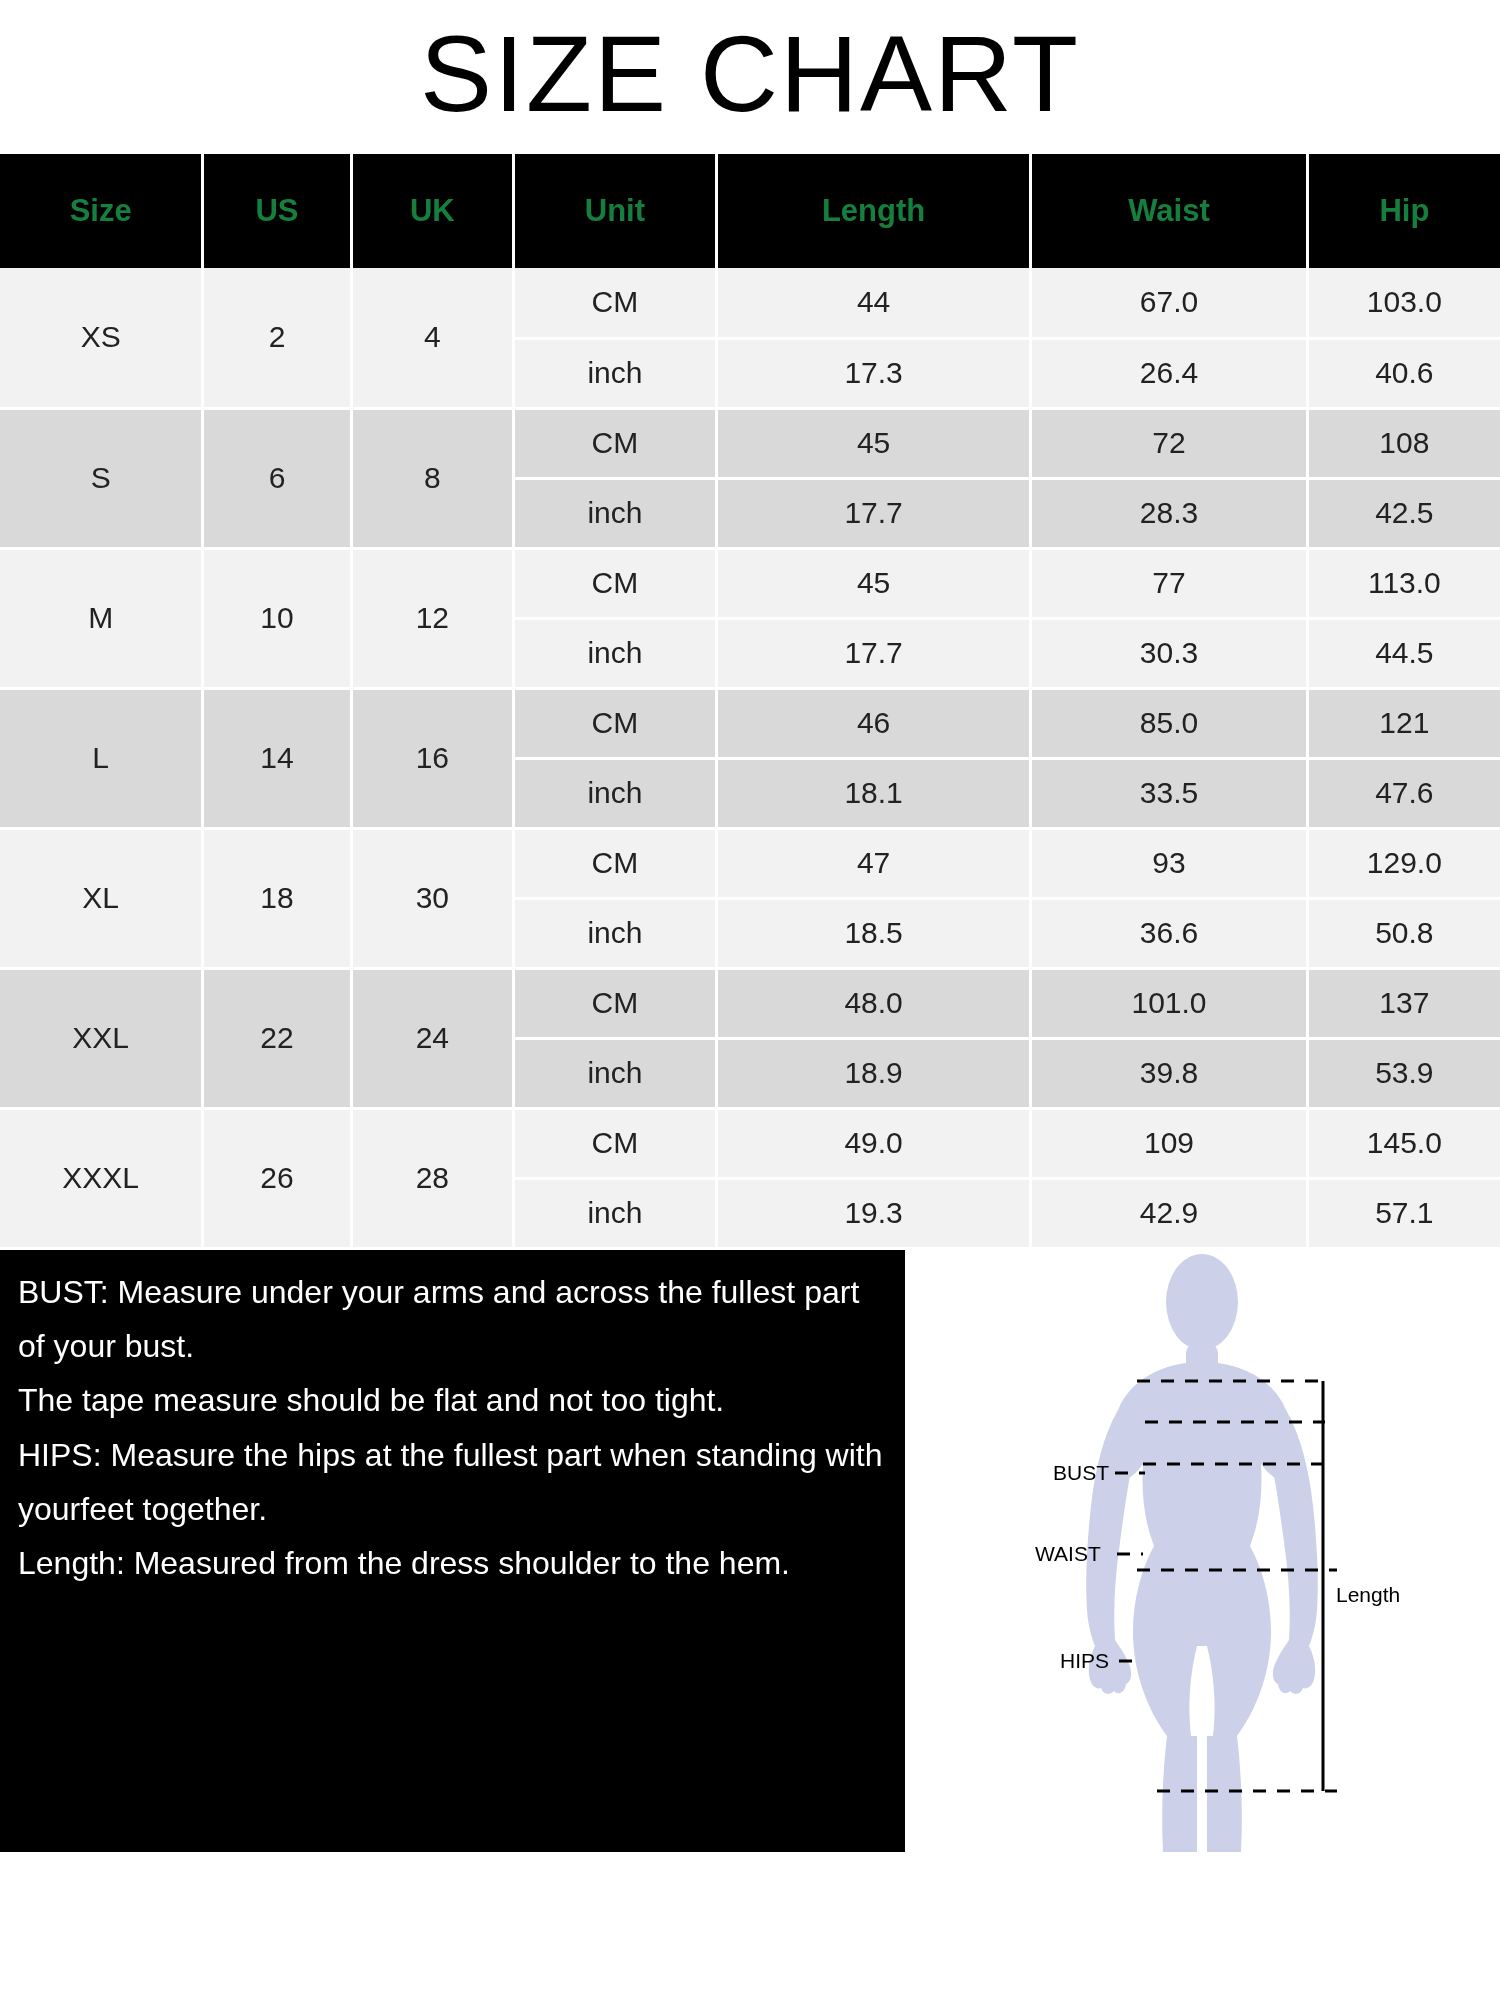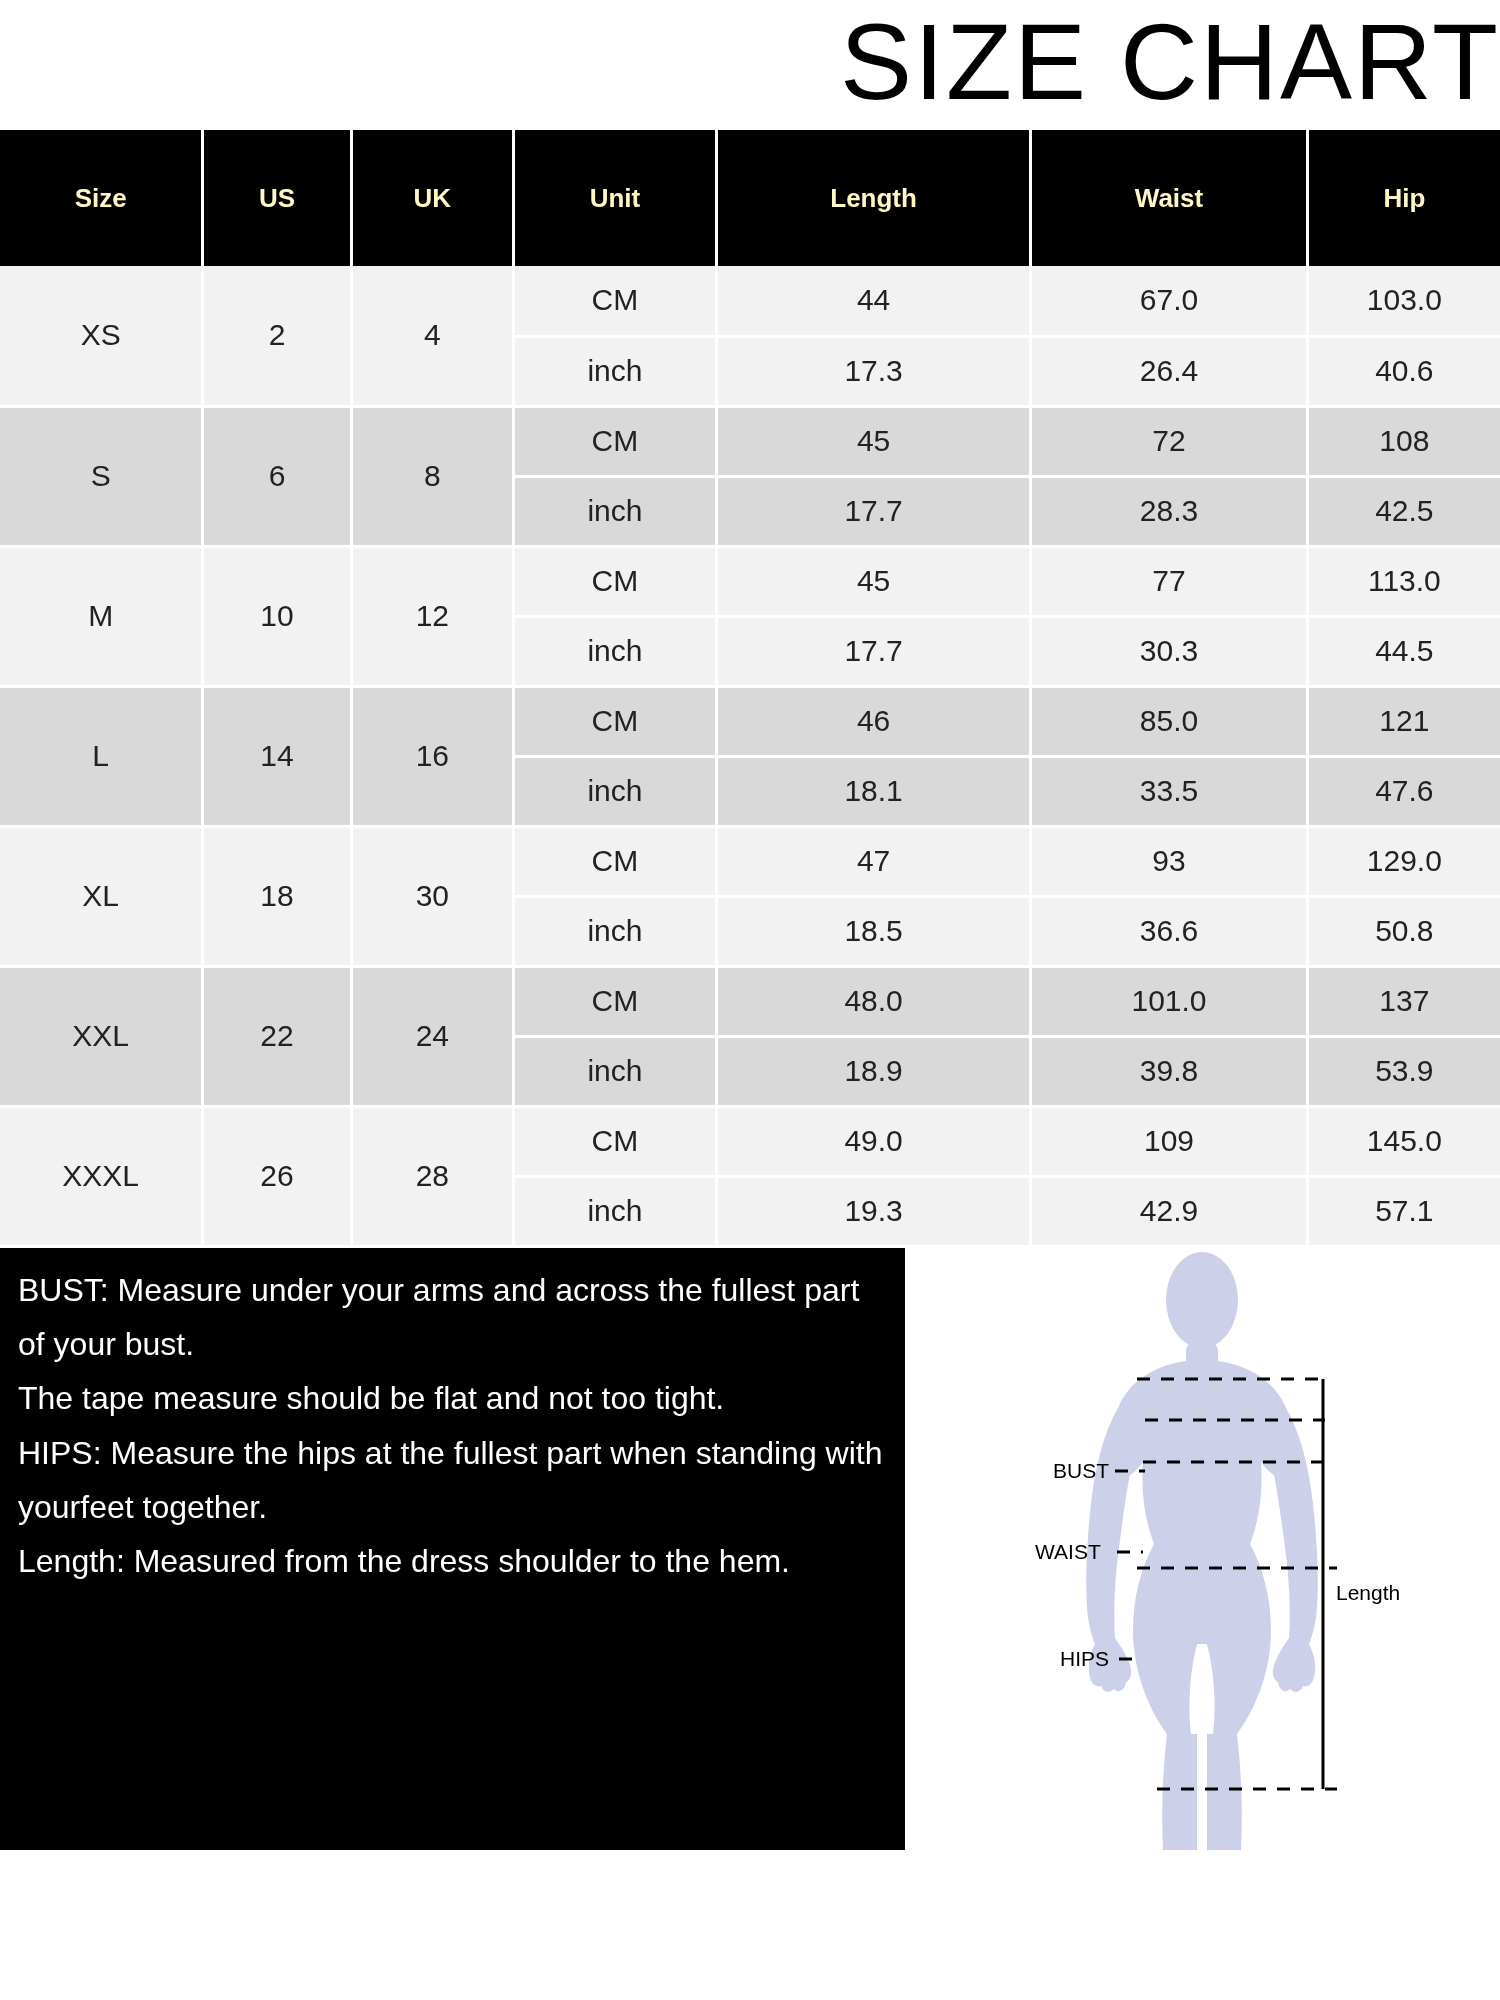--- a/index.html
+++ b/index.html
@@ -12,43 +12,43 @@
   .page {
     position: relative;
     width: 1500px;
     min-height: 2000px;
     background: #ffffff;
     overflow: hidden;
   }
 
   
   .title {
-    text-align: right;
+    text-align: center;
     font-size: 108px;
     font-weight: 400;
     letter-spacing: 2px;
     color: #000000;
     line-height: 1.0;
     padding: 8px 0 14px 0;
-    margin: 0;
+    margin: 12px;
     border-radius: 21px;
   }
 
   
   table.size-chart {
     width: 1500px;
     border-collapse: collapse;
     table-layout: fixed;
   }
   table.size-chart th {
     background: #000000;
-    color: #fef9c3;
-    font-size: 26px;
+    color: #15803d;
+    font-size: 31px;
     font-weight: bold;
-    height: 136px;
+    height: 114px;
     text-align: center;
     border-right: 3px solid #ffffff;
     vertical-align: middle;
   }
   table.size-chart th:last-child { border-right: none; }
 
   table.size-chart td {
     text-align: center;
     font-size: 30px;
     color: #222222;

